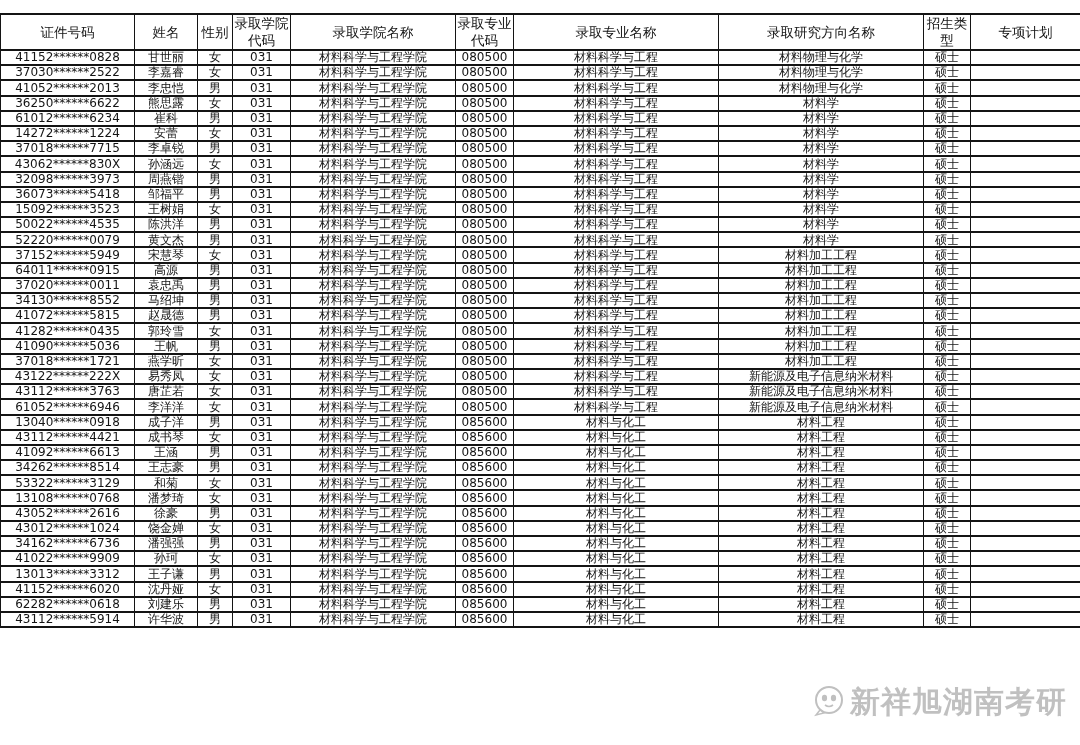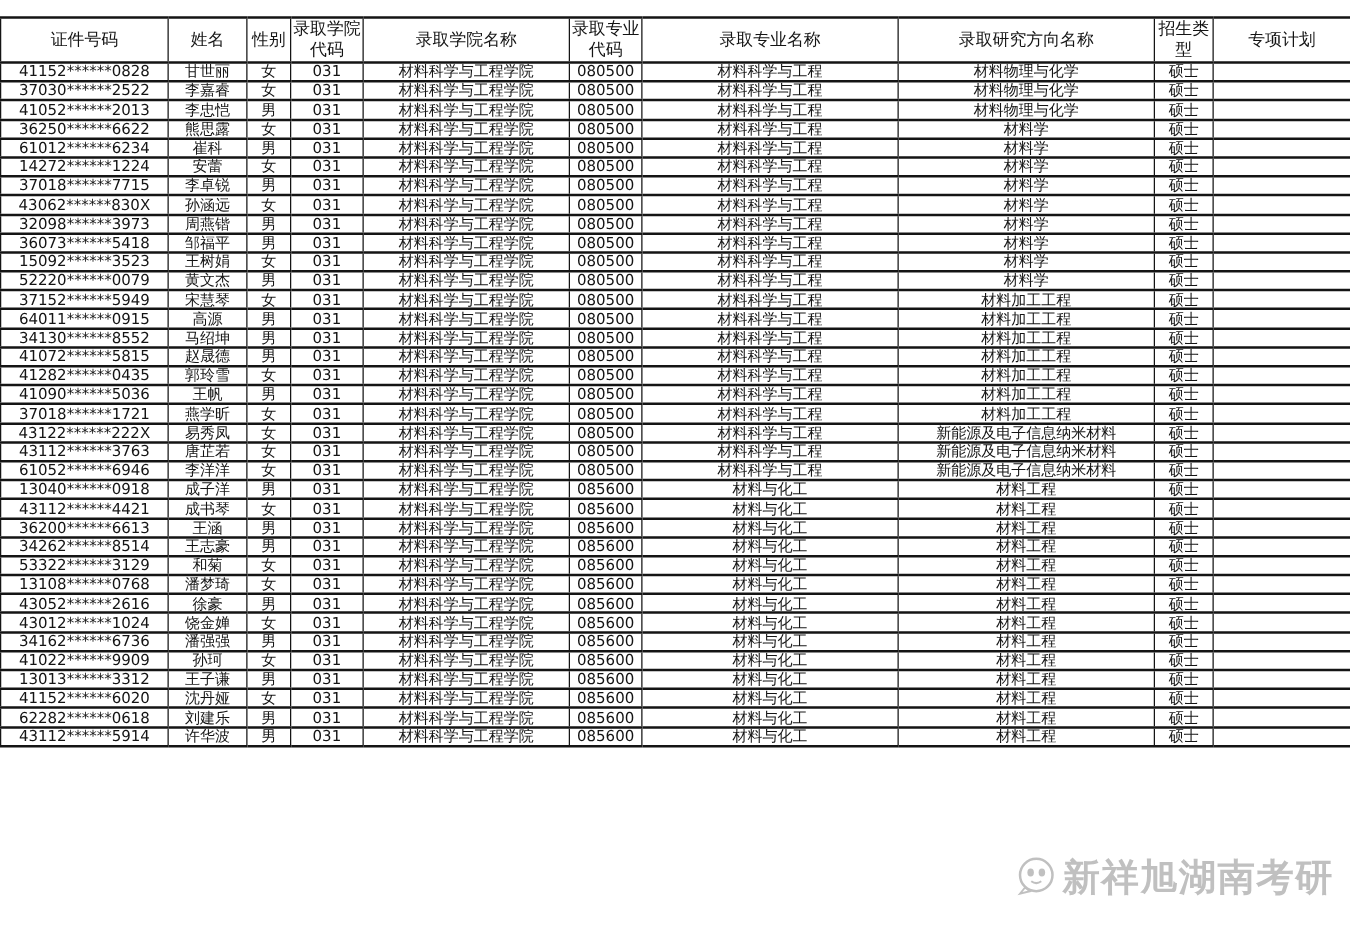--- a/index.html
+++ b/index.html
@@ -218,20 +218,32 @@
         <td>女</td>
         <td>031</td>
         <td>材料科学与工程学院</td>
         <td>080500</td>
         <td>材料科学与工程</td>
         <td>材料学</td>
         <td>硕士</td>
         <td></td>
       </tr>
       <tr>
+        <td>50022******4535</td>
+        <td>陈洪洋</td>
+        <td>男</td>
+        <td>031</td>
+        <td>材料科学与工程学院</td>
+        <td>080500</td>
+        <td>材料科学与工程</td>
+        <td>材料学</td>
+        <td>硕士</td>
+        <td></td>
+      </tr>
+      <tr>
         <td>52220******0079</td>
         <td>黄文杰</td>
         <td>男</td>
         <td>031</td>
         <td>材料科学与工程学院</td>
         <td>080500</td>
         <td>材料科学与工程</td>
         <td>材料学</td>
         <td>硕士</td>
         <td></td>
@@ -254,20 +266,32 @@
         <td>男</td>
         <td>031</td>
         <td>材料科学与工程学院</td>
         <td>080500</td>
         <td>材料科学与工程</td>
         <td>材料加工工程</td>
         <td>硕士</td>
         <td></td>
       </tr>
       <tr>
+        <td>37020******0011</td>
+        <td>袁忠禹</td>
+        <td>男</td>
+        <td>031</td>
+        <td>材料科学与工程学院</td>
+        <td>080500</td>
+        <td>材料科学与工程</td>
+        <td>材料加工工程</td>
+        <td>硕士</td>
+        <td></td>
+      </tr>
+      <tr>
         <td>34130******8552</td>
         <td>马绍坤</td>
         <td>男</td>
         <td>031</td>
         <td>材料科学与工程学院</td>
         <td>080500</td>
         <td>材料科学与工程</td>
         <td>材料加工工程</td>
         <td>硕士</td>
         <td></td>
@@ -374,21 +398,21 @@
         <td>女</td>
         <td>031</td>
         <td>材料科学与工程学院</td>
         <td>085600</td>
         <td>材料与化工</td>
         <td>材料工程</td>
         <td>硕士</td>
         <td></td>
       </tr>
       <tr>
-        <td>36200******6613</td>
+        <td>41092******6613</td>
         <td>王涵</td>
         <td>男</td>
         <td>031</td>
         <td>材料科学与工程学院</td>
         <td>085600</td>
         <td>材料与化工</td>
         <td>材料工程</td>
         <td>硕士</td>
         <td></td>
       </tr>

